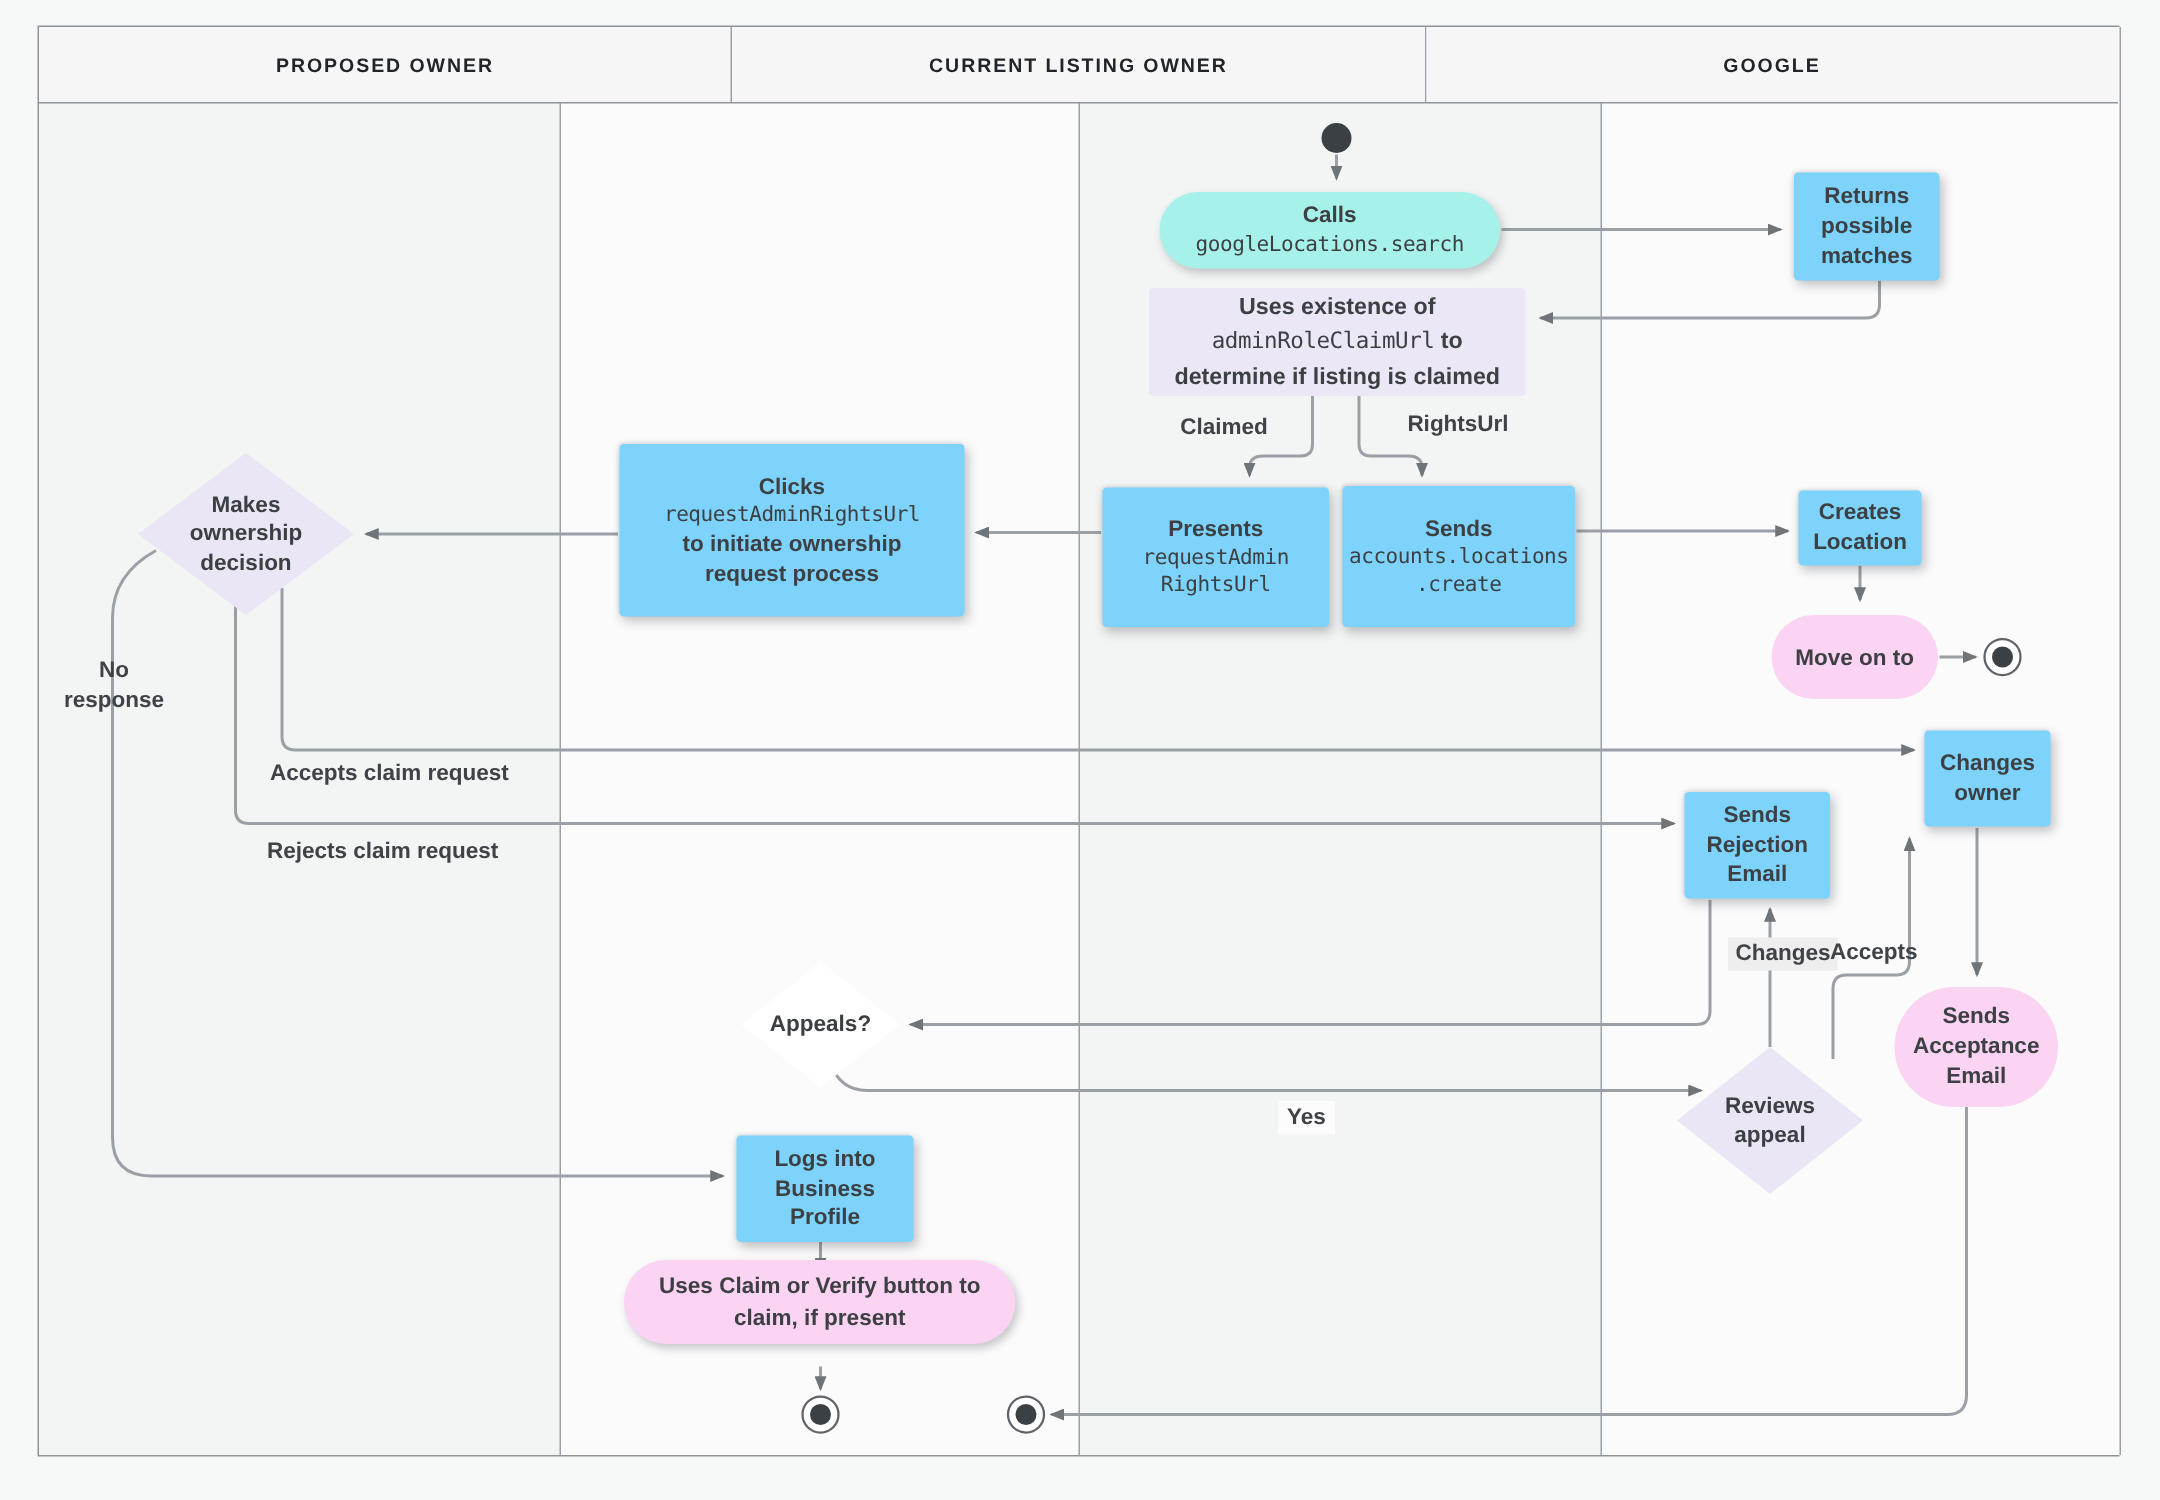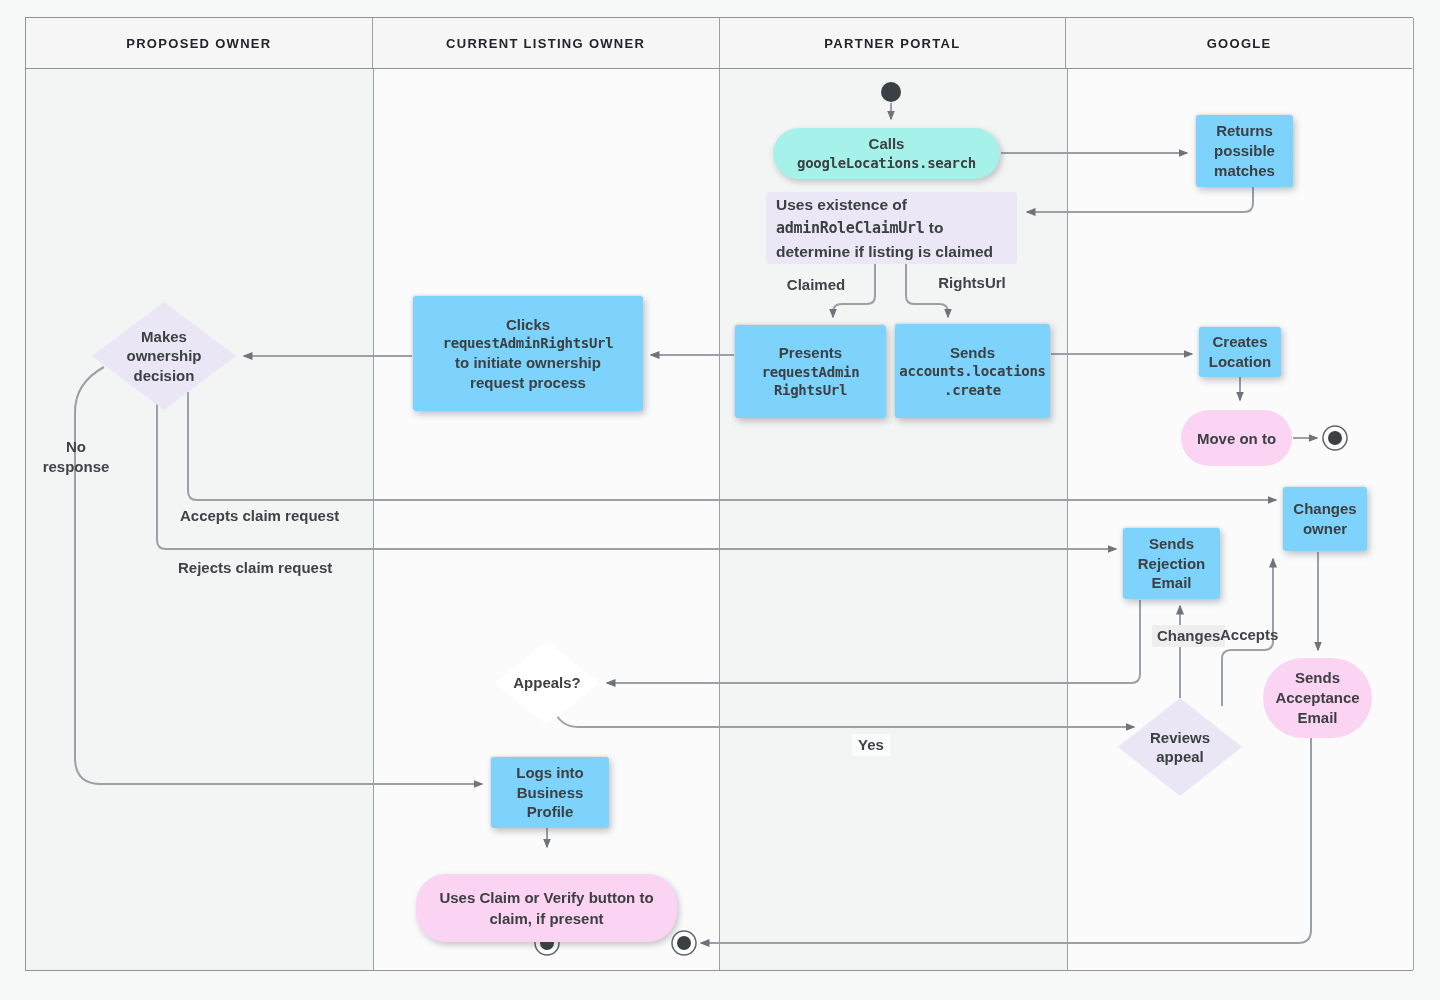--- a/index.html
+++ b/index.html
@@ -17,53 +17,52 @@
   .hcell:last-child { border-right:none; }
 
   
   #edges { position:absolute; left:0; top:0; z-index:2; }
   .node, .chip { position:absolute; z-index:3; color:#3c4043; }
 
   
   .box { background:#7dd3fc; border-radius:3px; box-shadow:2px 3px 7px rgba(60,64,67,.32), -1px -1px 2px rgba(60,64,67,.10);
          display:flex; flex-direction:column; align-items:center; justify-content:center; text-align:center;
          font-weight:700; font-size:15px; line-height:1.32; padding:6px 8px; }
-  .soft { background:#ebe7f7; border-radius:3px; display:flex; align-items:center; justify-content:center; text-align:left;
+  .soft { background:#ebe7f7; border-radius:3px; display:flex; align-items:center; justify-content:center; text-align:center;
           font-weight:700; font-size:15.5px; line-height:1.5; padding:8px 10px; }
   .pill { border-radius:30px; display:flex; flex-direction:column; align-items:center; justify-content:center; text-align:center;
           font-weight:700; font-size:15px; line-height:1.4; }
   .pill.teal { background:#a6f2ea; box-shadow:2px 3px 6px rgba(60,64,67,.28); }
   .pill.pink { background:#fbd3f3; }
   .pill.pink.shadow { box-shadow:2px 3px 6px rgba(60,64,67,.28); }
   .ellipse { background:#fbd3f3; border-radius:42px; display:flex; align-items:center; justify-content:center; text-align:center;
              font-weight:700; font-size:15px; line-height:1.35; }
   .diamond { clip-path:polygon(50% 0, 100% 50%, 50% 100%, 0 50%); display:flex; align-items:center; justify-content:center;
              text-align:center; font-weight:700; font-size:15px; line-height:1.3; }
   .diamond.lav { background:#eae6f6; }
   .diamond.white { background:#ffffff; }
   .dshadow { filter:drop-shadow(3px 4px 4px rgba(60,64,67,.25)); }
-  .code { font-family:"DejaVu Sans Mono", monospace; font-weight:700; font-size:14px; letter-spacing:-0.3px; }
+  .code { font-family:"DejaVu Sans Mono", monospace; font-weight:400; font-size:14px; letter-spacing:-0.3px; }
   .chip { font-weight:700; font-size:15px; color:#3f4347; text-align:center; line-height:1.35; }
   .chip.bg { background:#eeeeef; padding:1px 5px; }
   .chip.bgw { background:#fcfcfc; padding:1px 6px; }
 </style>
 </head>
 <body>
 
 <div id="canvas">
 
   <div id="table">
     <div class="lane odd" style="left:0px;    width:348px;"></div>
     <div class="lane even" style="left:348px;  width:346px;"></div>
     <div class="lane odd" style="left:694px;  width:348px;"></div>
     <div class="lane even" style="left:1042px; width:346px;"></div>
     <div id="header">
       <div class="hcell">PROPOSED OWNER</div>
       <div class="hcell">CURRENT LISTING OWNER</div>
-      <div class="hcell">PARTNER PORTAL</div>
       <div class="hcell">GOOGLE</div>
     </div>
   </div>
 
   <svg id="edges" width="1440" height="1000" viewBox="0 0 1440 1000">
     <defs>
       <marker id="arr" markerWidth="10" markerHeight="8" refX="8.5" refY="4" orient="auto" markerUnits="userSpaceOnUse">
         <path d="M0,0 L10,4 L0,8 Z" fill="#6f7478"></path>
       </marker>
     </defs>
@@ -181,17 +180,17 @@
   <div class="node diamond white dshadow" style="left:494px; top:641px; width:106px; height:84px;">
     <div>Appeals?</div>
   </div>
 
   <div class="chip bgw" style="left:852px; top:734px;">Yes</div>
 
   <div class="node box" style="left:491px; top:757px; width:118px; height:71px;">
     <div style="width:80px;">Logs into Business Profile</div>
   </div>
 
-  <div class="node pill pink shadow" style="left:416px; top:874px; width:261px; height:68px;">
+  <div class="node pill pink shadow" style="left:416px; top:840px; width:261px; height:56px;">
     <div style="width:230px;">Uses Claim or Verify button to claim, if present</div>
   </div>
 
 </div>
 
 </body></html>

